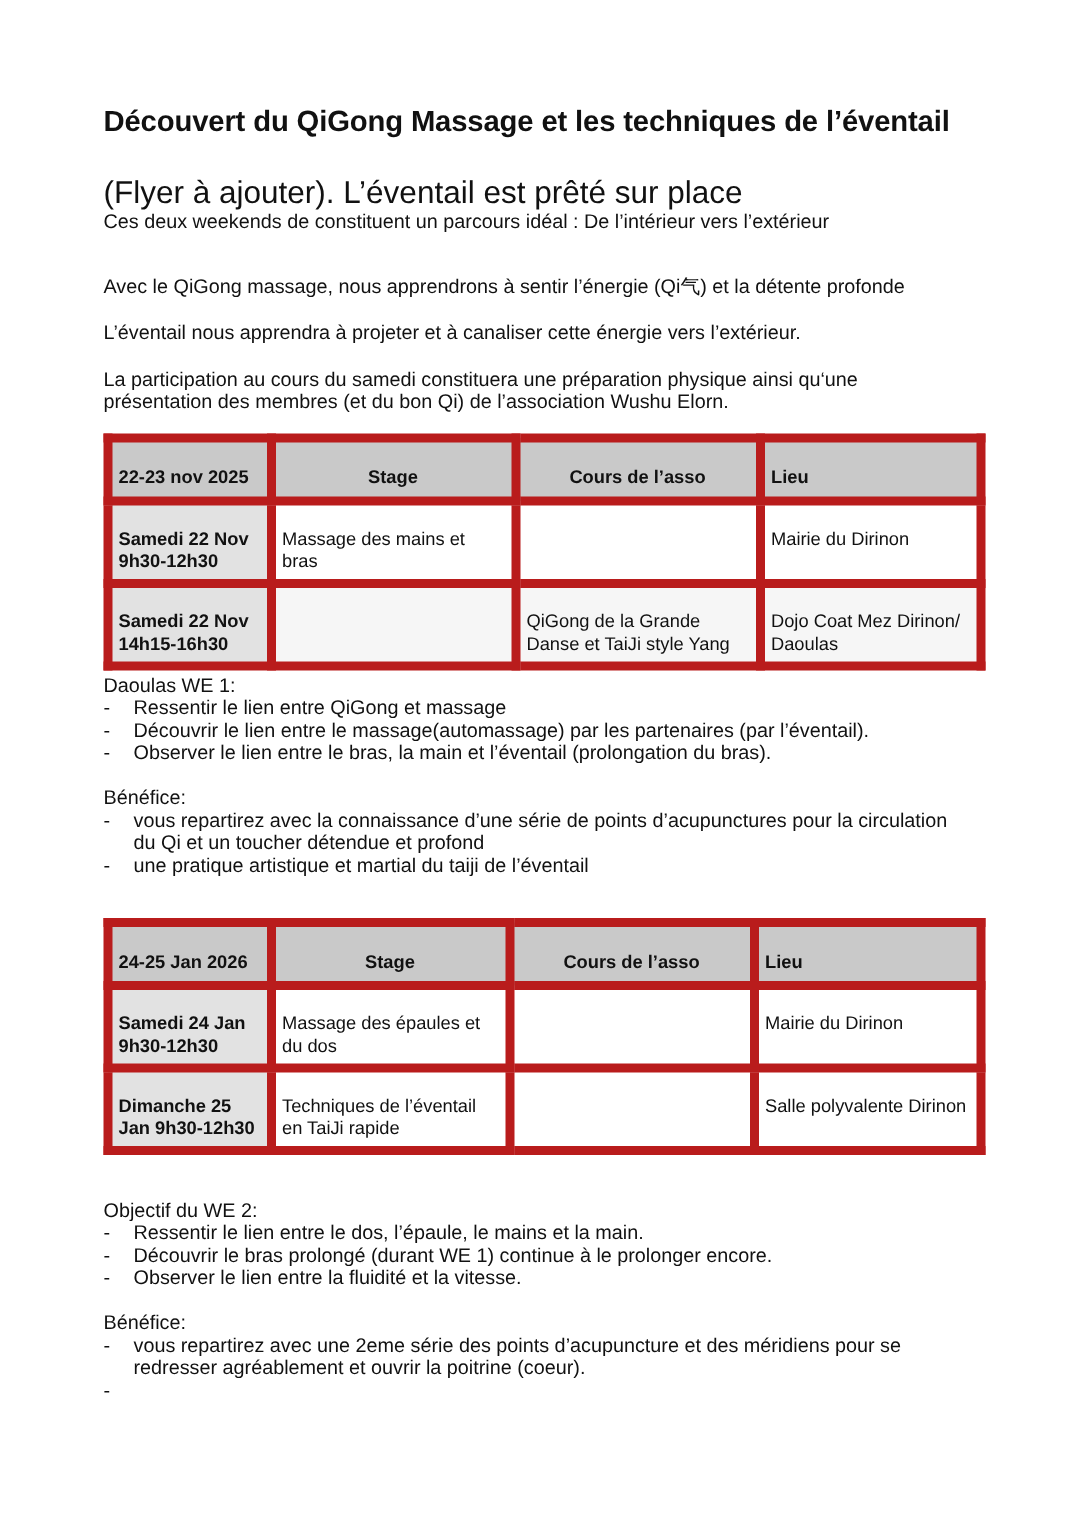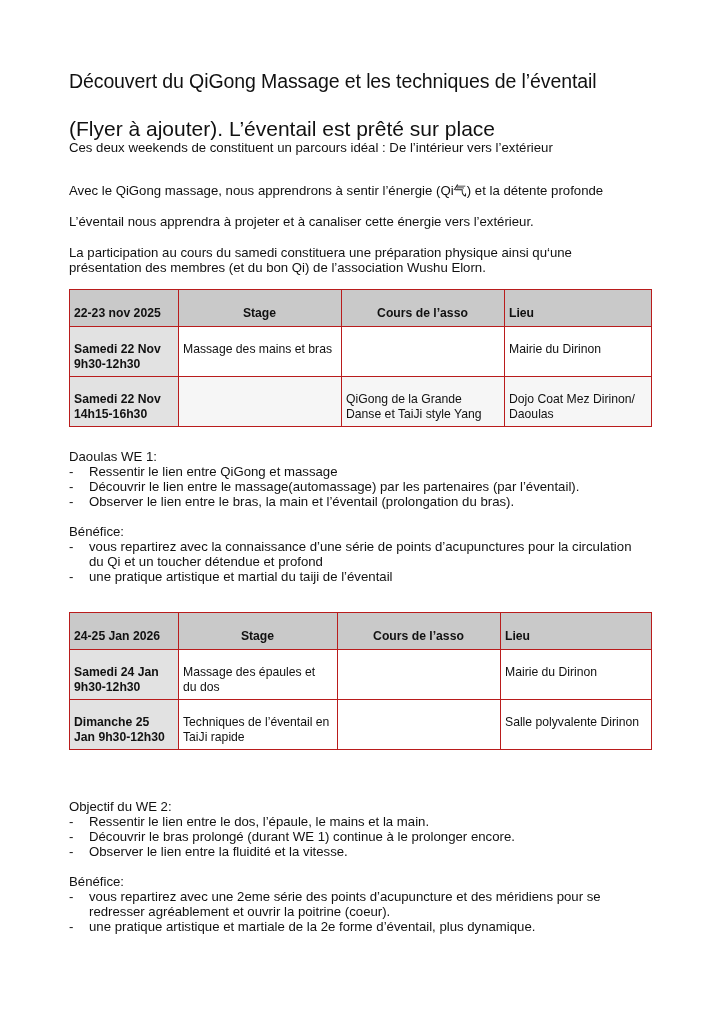--- a/index.html
+++ b/index.html
@@ -3,33 +3,33 @@
   <meta charset="utf-8">
   <style>
     html, body { margin: 0; padding: 0; background: #ffffff; }
     body {
       width: 724px; height: 1024px; position: relative; overflow: hidden;
       font-family: "Liberation Sans", sans-serif; color: #111;
     }
     .page { position: absolute; left: 69px; top: 0; width: 600px; }
     .title {
       position: absolute; top: 70px; left: 0; white-space: nowrap;
-      font-size: 19.5px; font-weight: normal; letter-spacing: -0.1px;
+      font-size: 19.5px; font-weight: bold; letter-spacing: -0.1px;
     }
     .subtitle {
       position: absolute; top: 117px; left: 0; white-space: nowrap;
       font-size: 21px; font-weight: normal;
     }
     .para { position: absolute; left: 0; font-size: 13.2px; line-height: 15px; width: 600px; }
     table.sched {
       position: absolute; left: 0; border-collapse: collapse;
       font-size: 12.2px; line-height: 14.5px;
     }
     table.sched td, table.sched th {
-      border: 1px solid #b91c1c; vertical-align: top; padding: 15px 5px 5px 4px;
+      border: 6px solid #b91c1c; vertical-align: top; padding: 15px 5px 5px 4px;
       text-align: left;
     }
     table.sched th { background: #c9c9c9; font-weight: bold; height: 16px; vertical-align: middle; }
     table.sched th.center { text-align: center; }
     table.sched td.first { background: #e2e2e2; font-weight: bold; }
     table.sched tr.alt td { background: #f6f6f6; }
     table.sched tr.alt td.first { background: #e2e2e2; }
     .list { position: absolute; left: 0; font-size: 13.2px; line-height: 15px; width: 600px; }
     .list .h { display: block; }
     .list ul { list-style: none; margin: 0; padding: 0; }
@@ -129,16 +129,16 @@
       <li><span class="dash">-</span><span>Ressentir le lien entre le dos, l’épaule, le mains et la main.</span></li>
       <li><span class="dash">-</span><span>Découvrir le bras prolongé (durant WE 1) continue à le prolonger encore.</span></li>
       <li><span class="dash">-</span><span>Observer le lien entre la fluidité et la vitesse.</span></li>
     </ul>
   </div>
 
   <div class="list" style="top:874px; width:555px">
     <span class="h">Bénéfice:</span>
     <ul>
       <li><span class="dash">-</span><span>vous repartirez avec une 2eme série des points d’acupuncture et des méridiens pour se redresser agréablement et ouvrir la poitrine (coeur).</span></li>
-      <li><span class="dash">-</span><span>une pratique artistique et martiale de la 2e forme d’éventail, plus dynamique.</span></li>
+      <li><span class="dash">-</span></li>
     </ul>
   </div>
 </div>
 
 </body></html>

